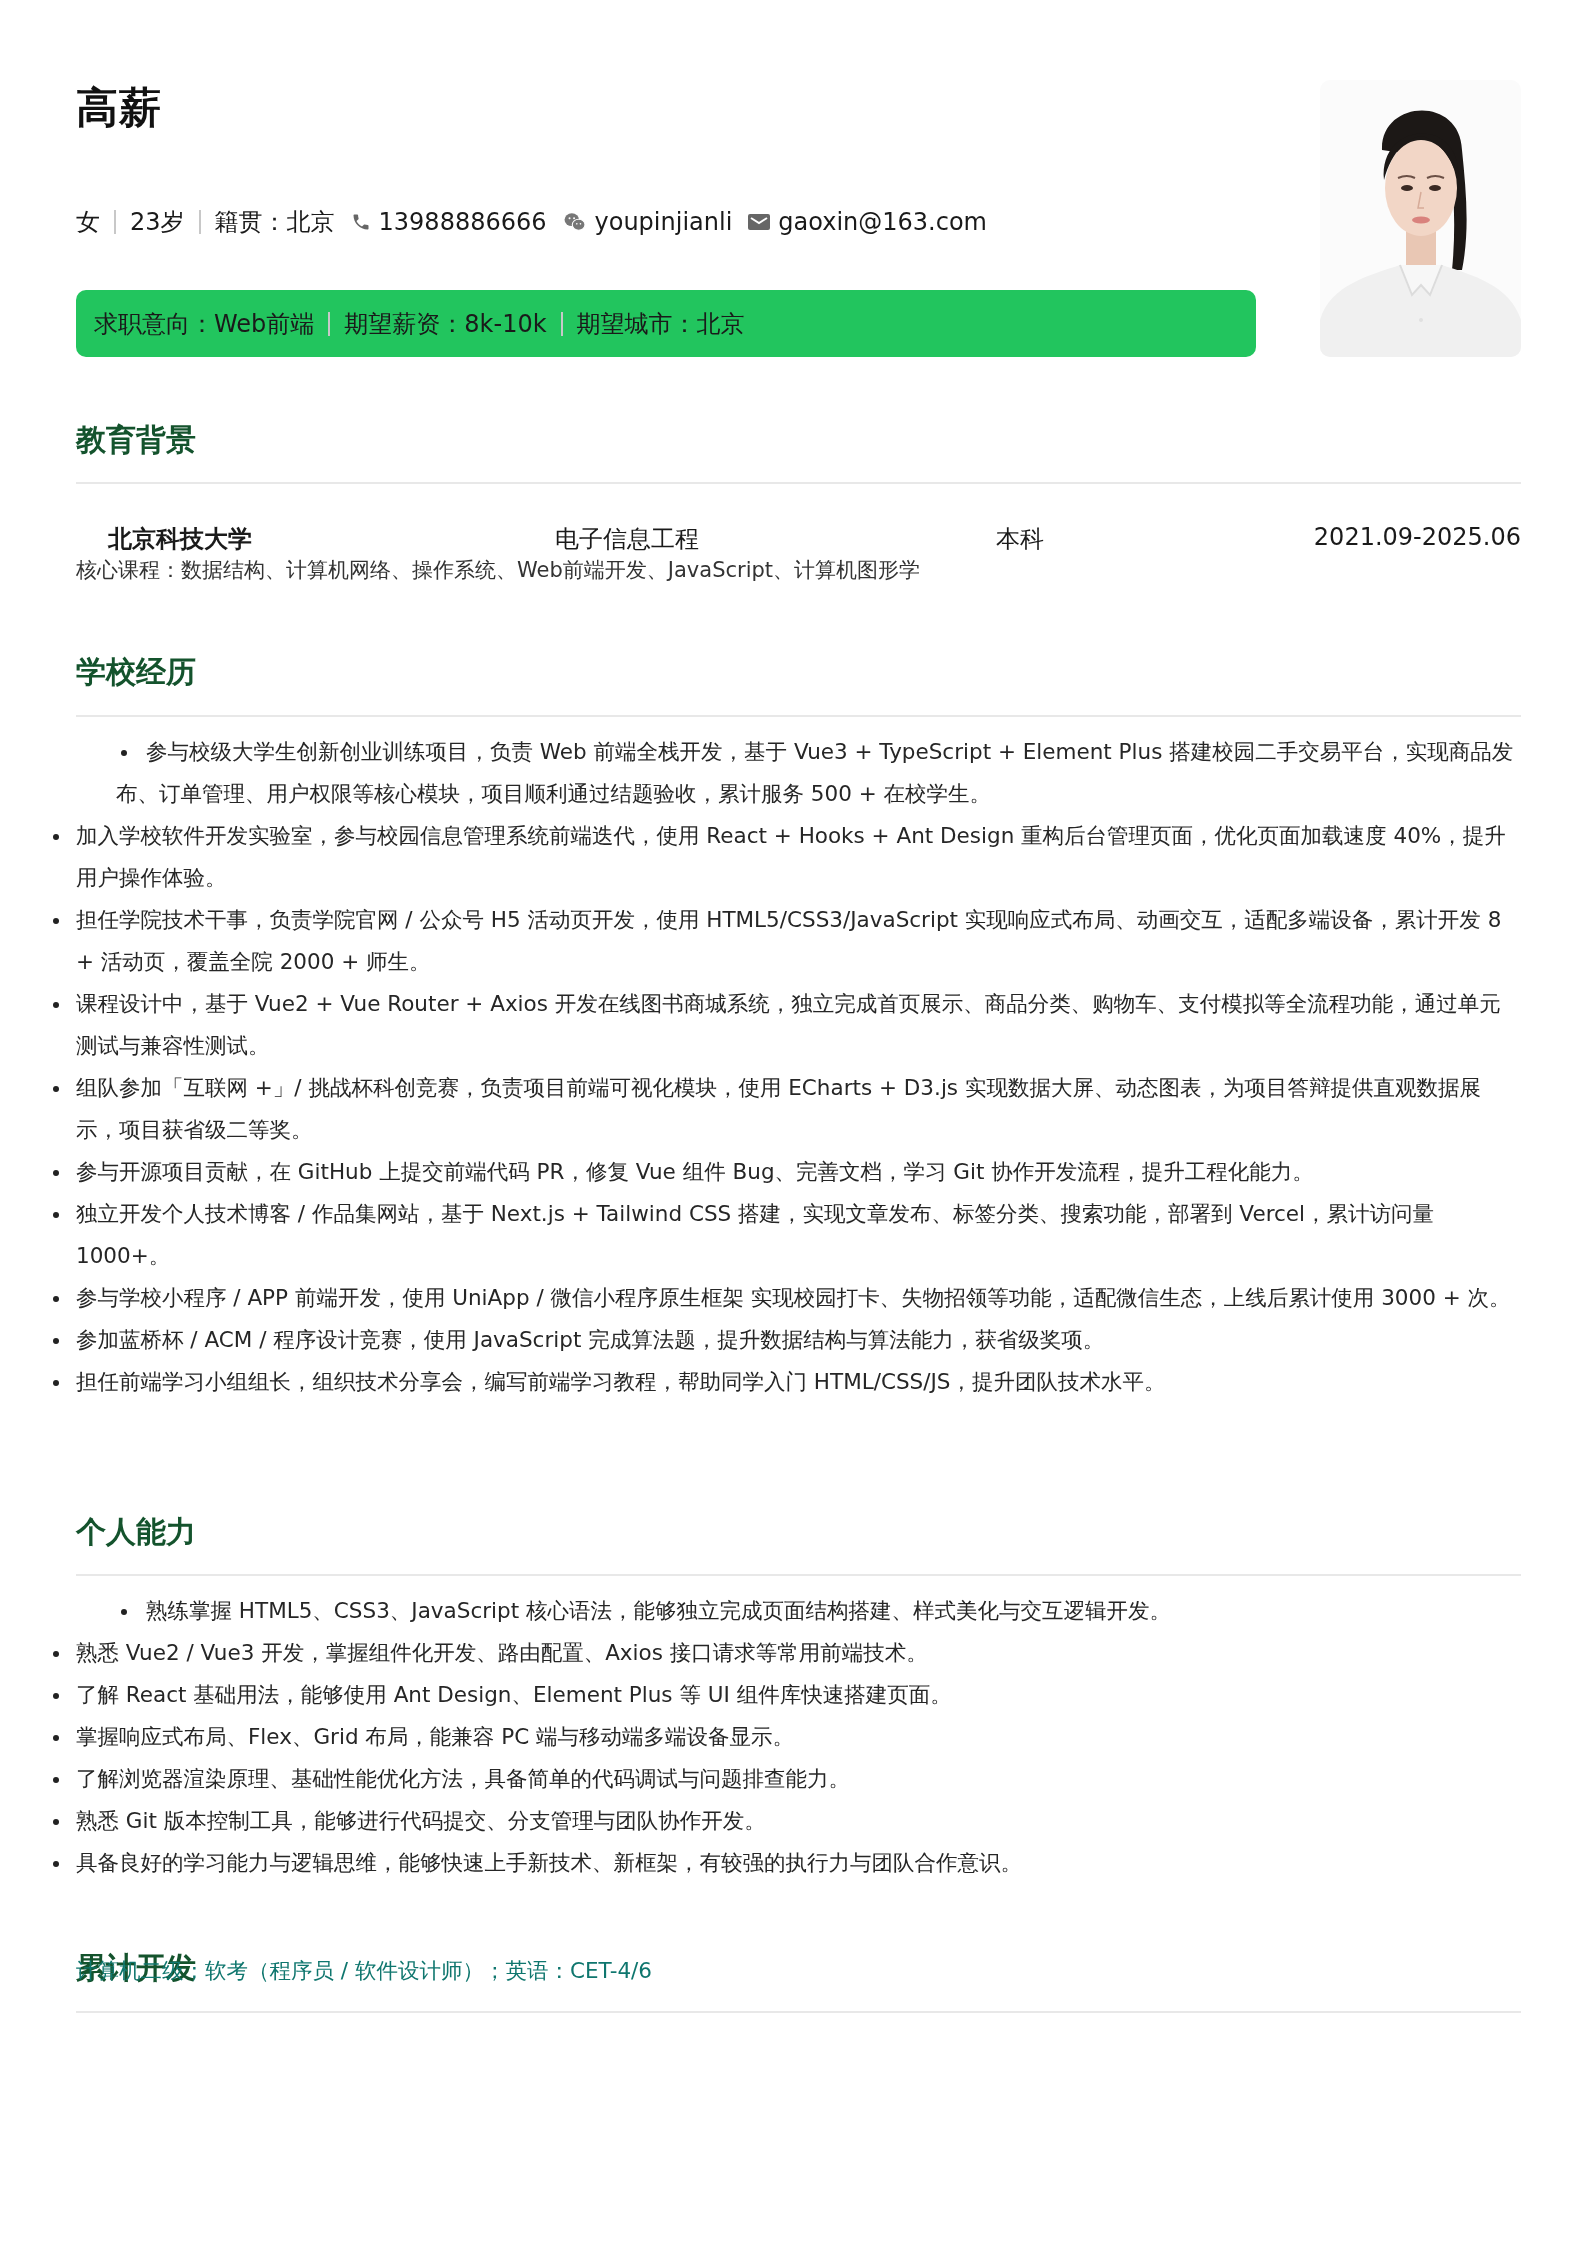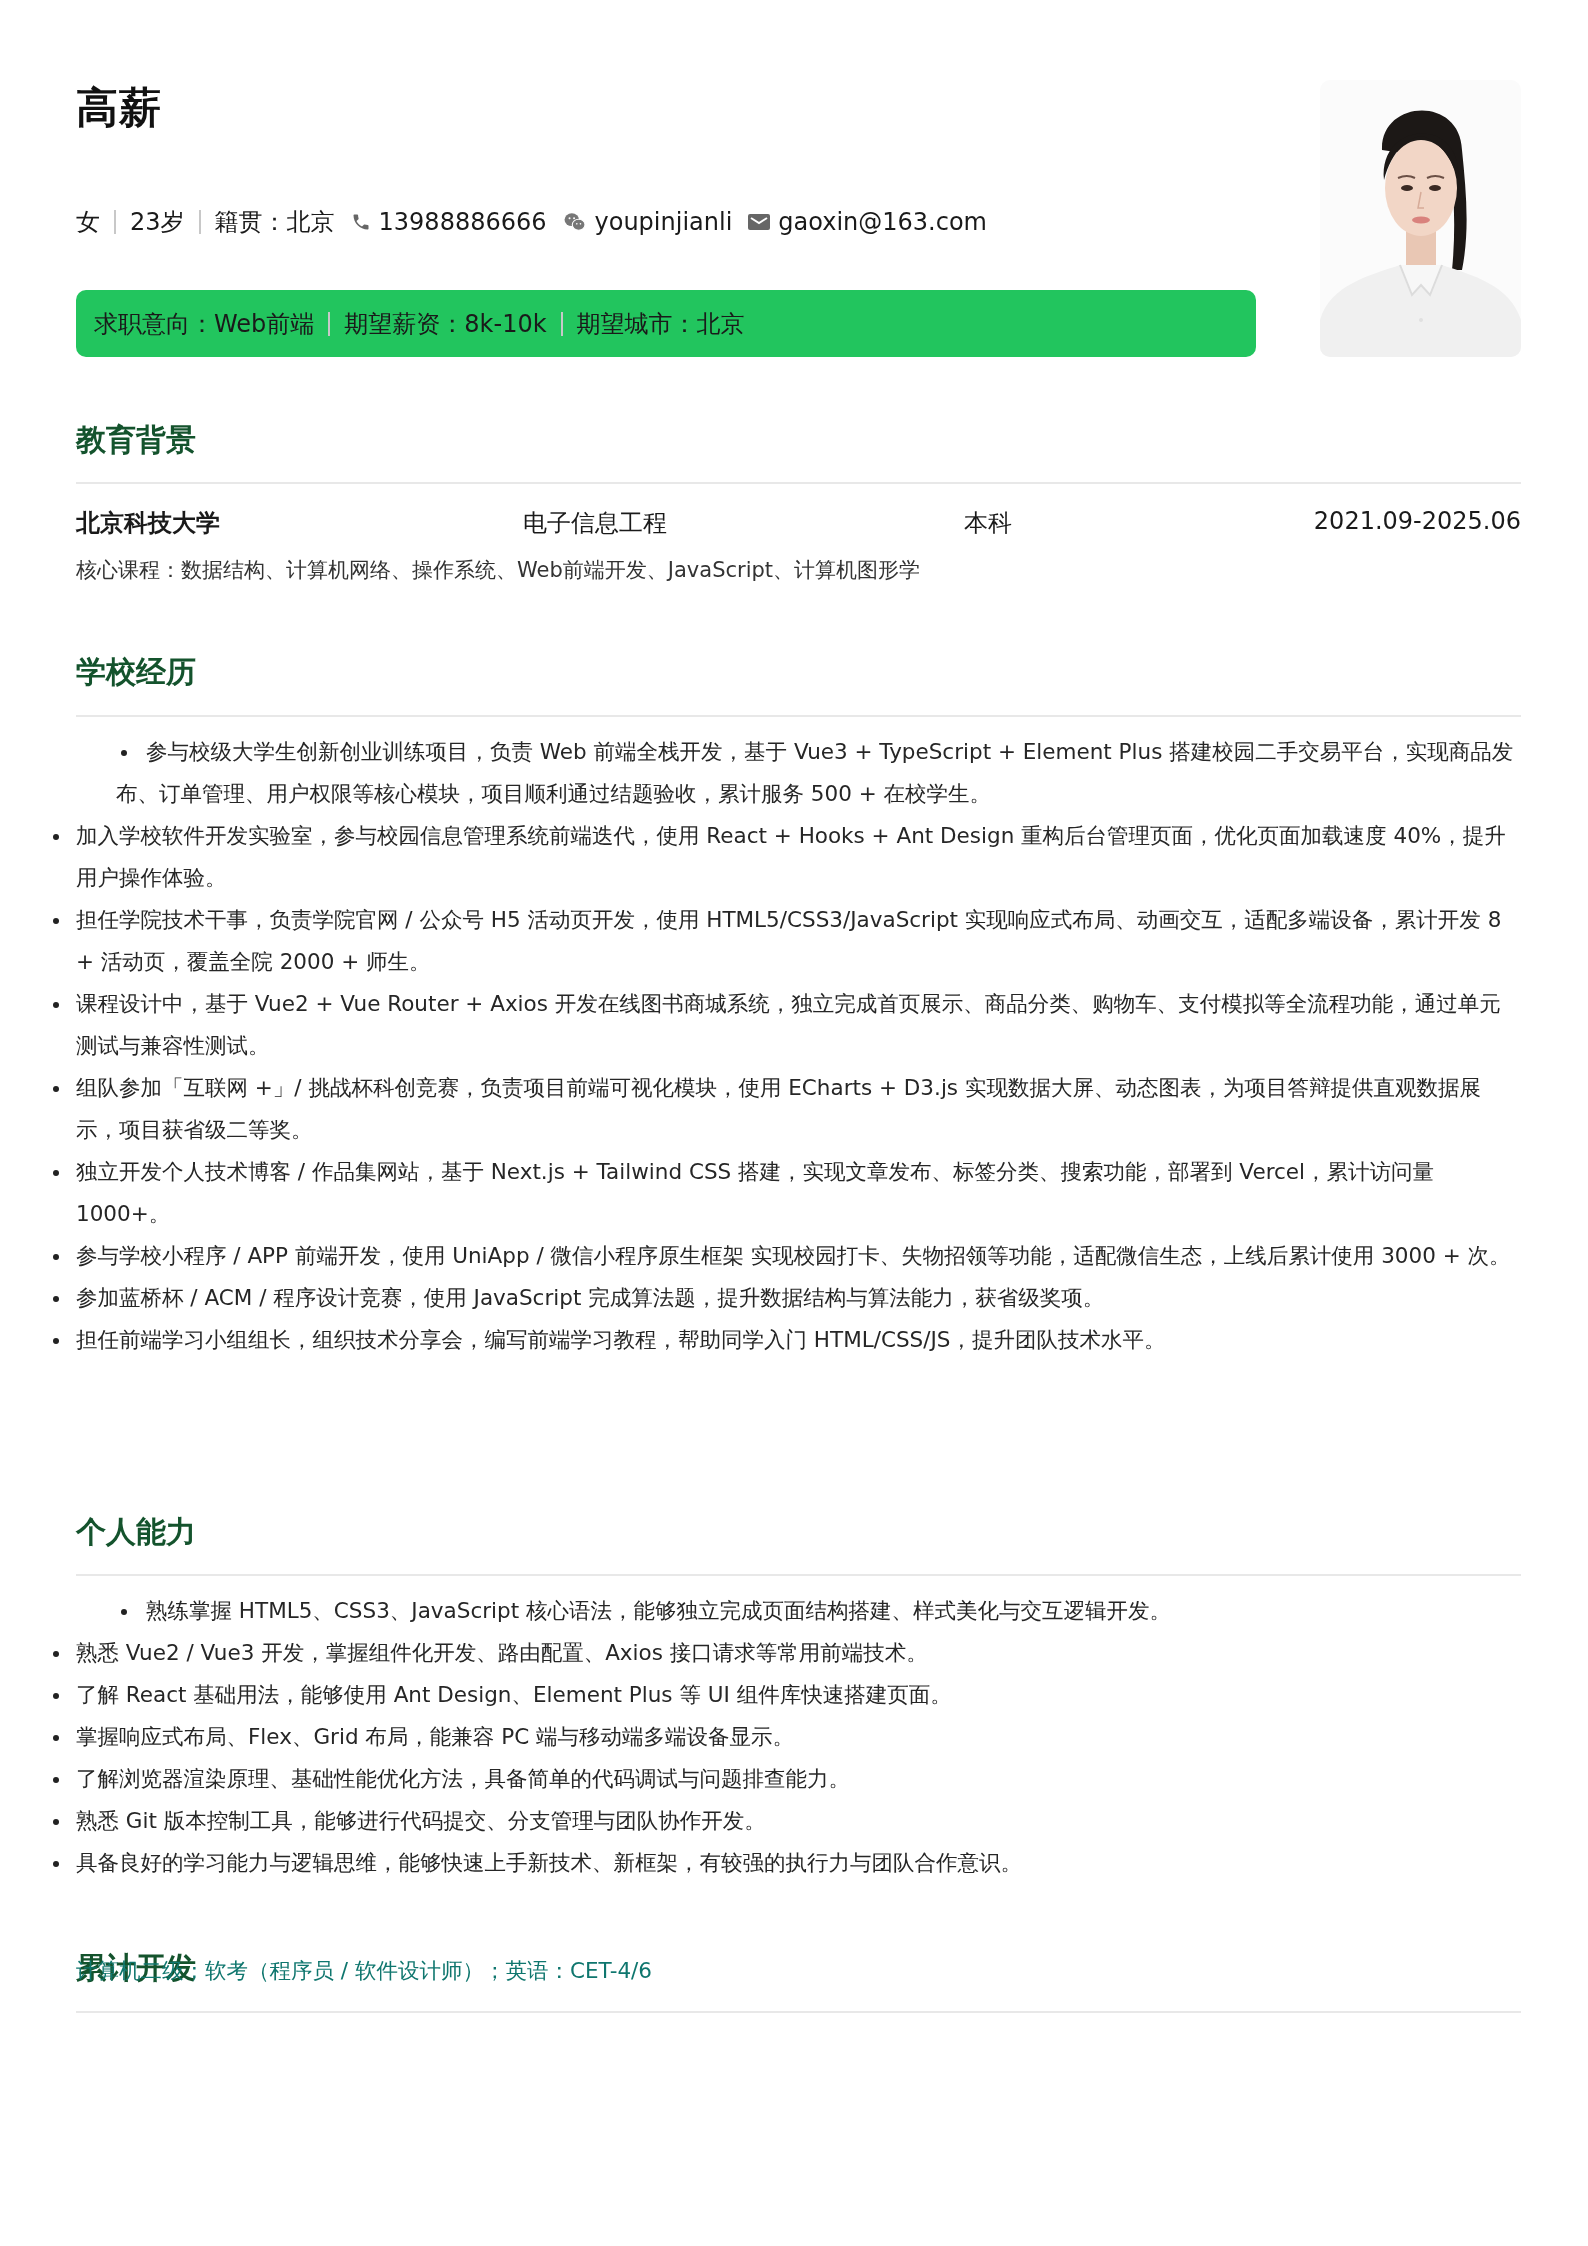--- a/index.html
+++ b/index.html
@@ -43,21 +43,21 @@
     font-size: 30px; font-weight: bold; color: #14532d;
   }
   .divider {
     position: absolute; left: 76px; width: 1445px; height: 2px; background: #e8e8e8;
   }
 
   .edu-row {
     position: absolute; left: 76px; top: 507px; width: 1445px; height: 32px;
     font-size: 24px; color: #1a1a1a;
   }
-  .edu-row span { position: absolute; top: 0; white-space: nowrap; }
+  .edu-row span { position: absolute; top: 16px; white-space: nowrap; margin-left: 32px; }
   .edu-school { left: 0; font-weight: bold; }
   .edu-major { left: 447px; }
   .edu-degree { left: 888px; }
   .edu-dates { right: 0; }
   .courses {
     position: absolute; left: 76px; top: 556px; font-size: 21px; color: #333333; white-space: nowrap;
   }
 
   .list {
     position: absolute; left: 76px; width: 1445px;
@@ -157,20 +157,21 @@
 <div class="courses">核心课程：数据结构、计算机网络、操作系统、Web前端开发、JavaScript、计算机图形学</div>
 
 <div class="section-title" style="top:652px;">学校经历</div>
 <div class="divider" style="top:715px;"></div>
 <ul class="list" style="top:731px;">
   <li class="first">参与校级大学生创新创业训练项目，负责 Web 前端全栈开发，基于 Vue3 + TypeScript + Element Plus 搭建校园二手交易平台，实现商品发布、订单管理、用户权限等核心模块，项目顺利通过结题验收，累计服务 500 + 在校学生。</li>
   <li>加入学校软件开发实验室，参与校园信息管理系统前端迭代，使用 React + Hooks + Ant Design 重构后台管理页面，优化页面加载速度 40%，提升用户操作体验。</li>
   <li>担任学院技术干事，负责学院官网 / 公众号 H5 活动页开发，使用 HTML5/CSS3/JavaScript 实现响应式布局、动画交互，适配多端设备，累计开发 8 + 活动页，覆盖全院 2000 + 师生。</li>
   <li>课程设计中，基于 Vue2 + Vue Router + Axios 开发在线图书商城系统，独立完成首页展示、商品分类、购物车、支付模拟等全流程功能，通过单元测试与兼容性测试。</li>
   <li>组队参加「互联网 +」/ 挑战杯科创竞赛，负责项目前端可视化模块，使用 ECharts + D3.js 实现数据大屏、动态图表，为项目答辩提供直观数据展示，项目获省级二等奖。</li>
+  <li>参与开源项目贡献，在 GitHub 上提交前端代码 PR，修复 Vue 组件 Bug、完善文档，学习 Git 协作开发流程，提升工程化能力。</li>
   <li>独立开发个人技术博客 / 作品集网站，基于 Next.js + Tailwind CSS 搭建，实现文章发布、标签分类、搜索功能，部署到 Vercel，累计访问量 1000+。</li>
   <li>参与学校小程序 / APP 前端开发，使用 UniApp / 微信小程序原生框架 实现校园打卡、失物招领等功能，适配微信生态，上线后累计使用 3000 + 次。</li>
   <li>参加蓝桥杯 / ACM / 程序设计竞赛，使用 JavaScript 完成算法题，提升数据结构与算法能力，获省级奖项。</li>
   <li>担任前端学习小组组长，组织技术分享会，编写前端学习教程，帮助同学入门 HTML/CSS/JS，提升团队技术水平。</li>
 </ul>
 
 <div class="section-title" style="top:1512px;">个人能力</div>
 <div class="divider" style="top:1574px;"></div>
 <ul class="list" style="top:1590px;">
   <li class="first">熟练掌握 HTML5、CSS3、JavaScript 核心语法，能够独立完成页面结构搭建、样式美化与交互逻辑开发。</li>

